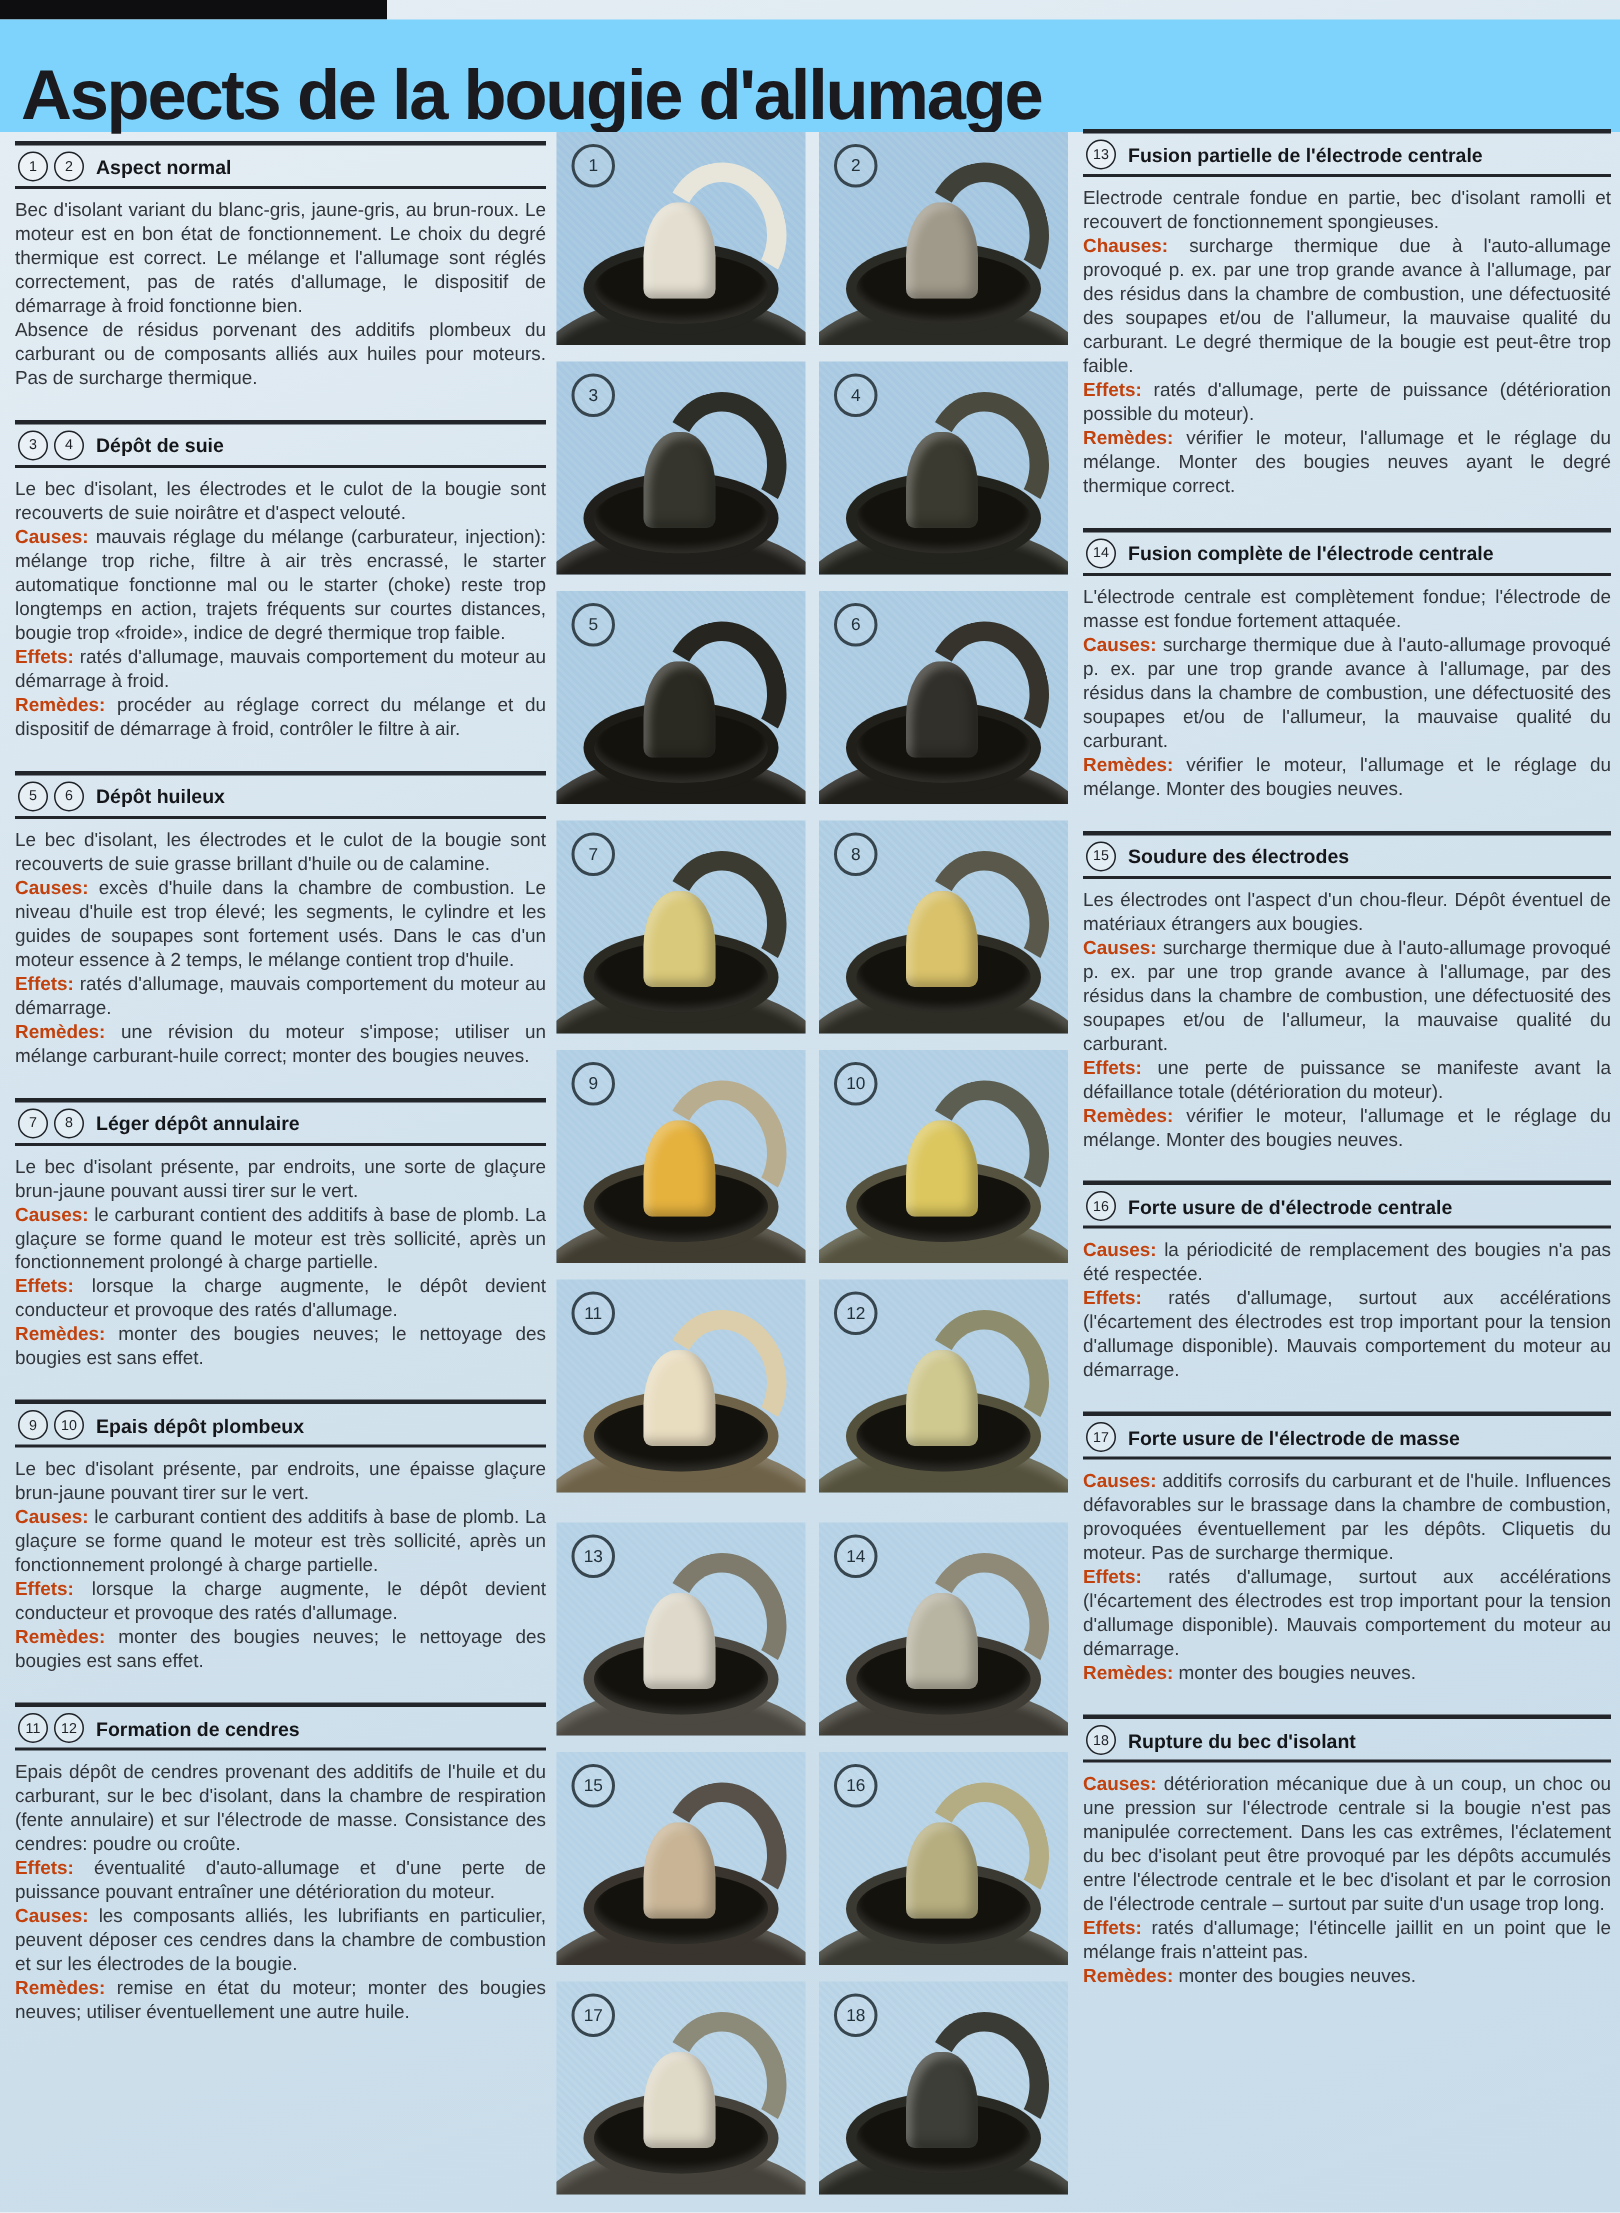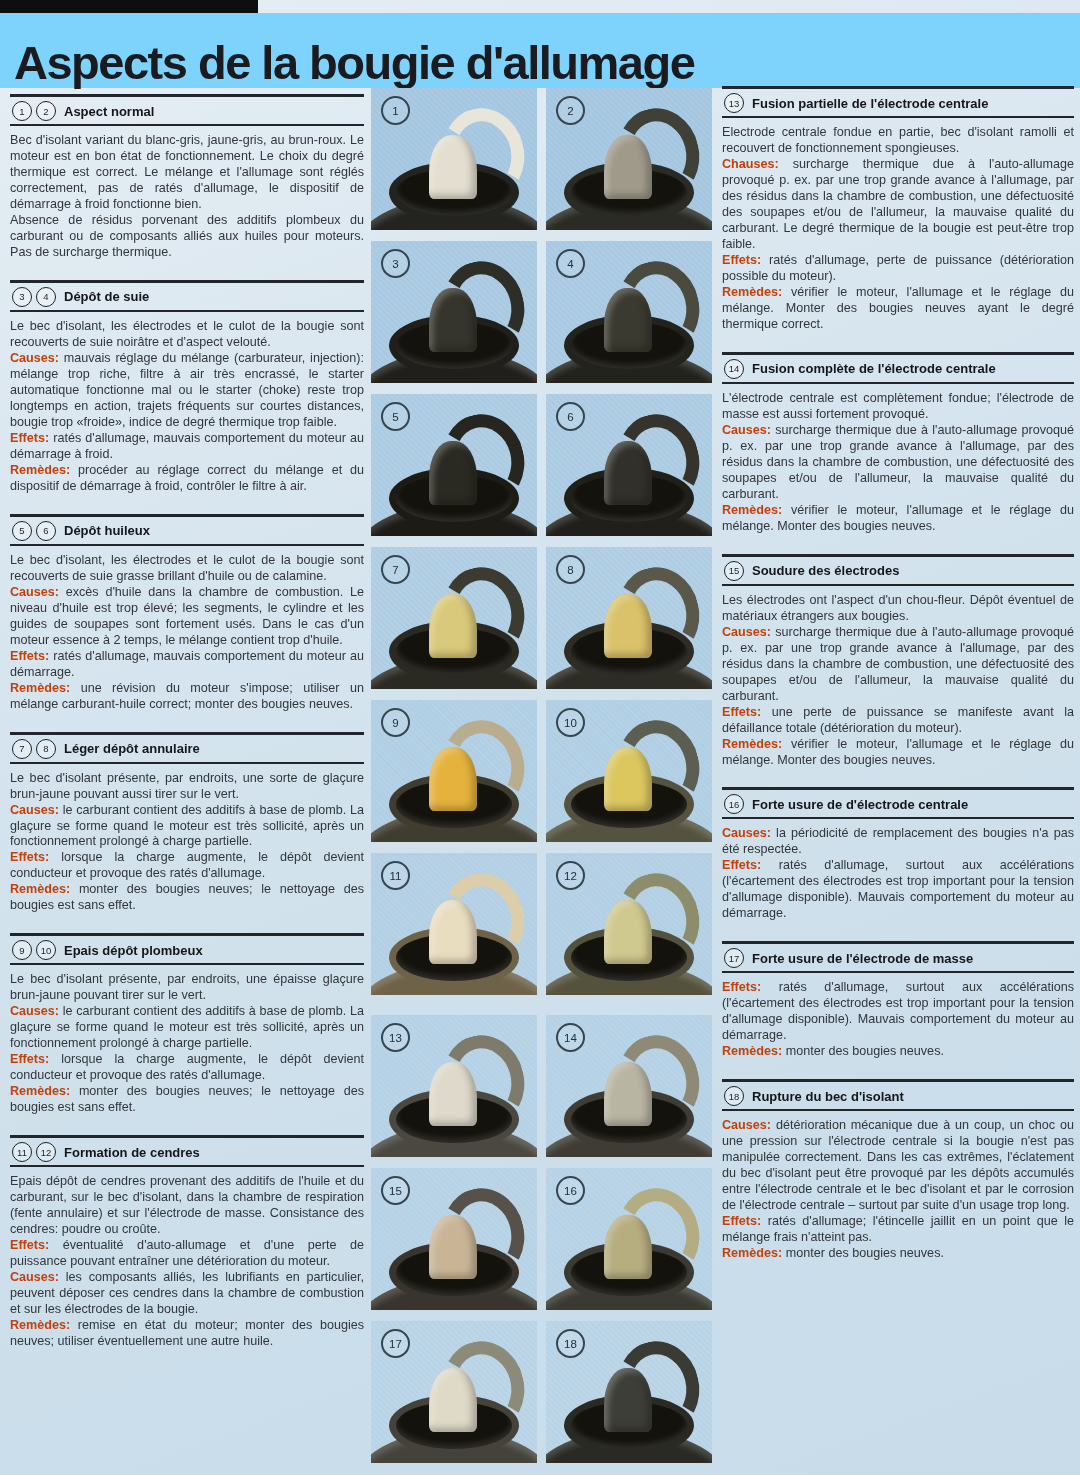--- a/index.html
+++ b/index.html
@@ -385,21 +385,21 @@
   </div>
 
   <div class="section">
     <div class="sec-head">
       <span class="badges" style="display:flex;">
           <span class="circ">14</span>
         </span>
       <span class="sec-title">Fusion complète de l'électrode centrale</span>
     </div>
     <div class="sec-body">
-        <p><span>L'électrode centrale est complètement fondue; l'électrode de masse est aussi fortement provoqué.</span></p>
+        <p><span>L'électrode centrale est complètement fondue; l'électrode de masse est fondue fortement attaquée.</span></p>
         <p><b>Causes:</b> <span>surcharge thermique due à l'auto-allumage provoqué p. ex. par une trop grande avance à l'allumage, par des résidus dans la chambre de combustion, une défectuosité des soupapes et/ou de l'allumeur, la mauvaise qualité du carburant.</span></p>
         <p><b>Remèdes:</b> <span>vérifier le moteur, l'allumage et le réglage du mélange. Monter des bougies neuves.</span></p>
       </div>
   </div>
 
   <div class="section">
     <div class="sec-head">
       <span class="badges" style="display:flex;">
           <span class="circ">15</span>
         </span>
@@ -427,20 +427,21 @@
   </div>
 
   <div class="section">
     <div class="sec-head">
       <span class="badges" style="display:flex;">
           <span class="circ">17</span>
         </span>
       <span class="sec-title">Forte usure de l'électrode de masse</span>
     </div>
     <div class="sec-body">
+        <p><b>Causes:</b> <span>additifs corrosifs du carburant et de l'huile. Influences défavorables sur le brassage dans la chambre de combustion, provoquées éventuellement par les dépôts. Cliquetis du moteur. Pas de surcharge thermique.</span></p>
         <p><b>Effets:</b> <span>ratés d'allumage, surtout aux accélérations (l'écartement des électrodes est trop important pour la tension d'allumage disponible). Mauvais comportement du moteur au démarrage.</span></p>
         <p><b>Remèdes:</b> <span>monter des bougies neuves.</span></p>
       </div>
   </div>
 
   <div class="section">
     <div class="sec-head">
       <span class="badges" style="display:flex;">
           <span class="circ">18</span>
         </span>

